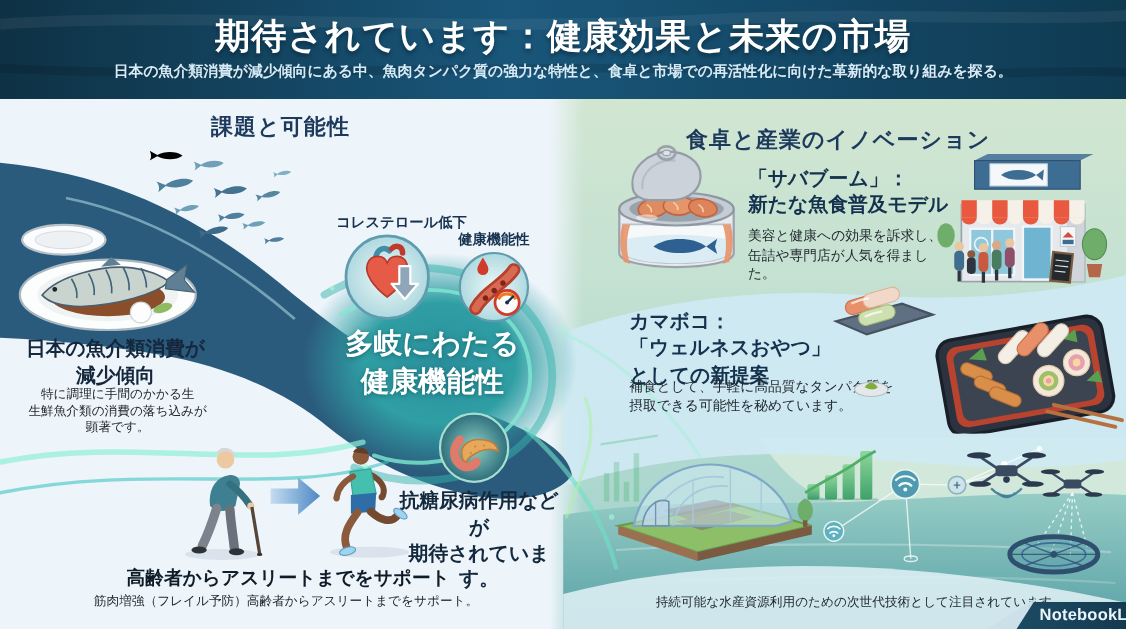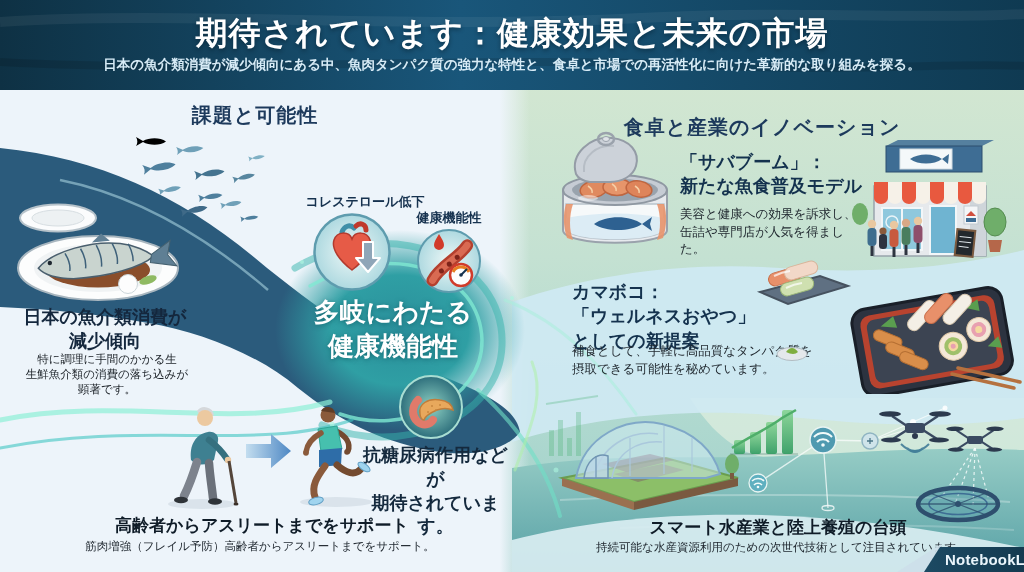--- a/index.html
+++ b/index.html
@@ -454,21 +454,20 @@
       <line x1="223" y1="104" x2="263" y2="104" stroke="#2e4f6e" stroke-width="1.3" opacity="0.8"></line>
       <line x1="223" y1="104" x2="183" y2="104" stroke="#2e4f6e" stroke-width="1.3" opacity="0.8"></line>
       <line x1="223" y1="104" x2="251" y2="93" stroke="#2e4f6e" stroke-width="1.3" opacity="0.8"></line>
       <line x1="223" y1="104" x2="195" y2="115" stroke="#2e4f6e" stroke-width="1.3" opacity="0.8"></line>
       <line x1="223" y1="104" x2="251" y2="115" stroke="#2e4f6e" stroke-width="1.3" opacity="0.8"></line>
       <line x1="223" y1="104" x2="195" y2="93" stroke="#2e4f6e" stroke-width="1.3" opacity="0.8"></line>
       <circle cx="223" cy="104" r="3" fill="#2e4f6e"></circle>
     </g>
   </svg>
 
-  <div class="abs c cap-h" style="left:558px;top:516px;width:440px">スマート水産業と陸上養殖の台頭</div>
   <div class="abs c cap-b" style="left:540px;top:540px;width:484px">持続可能な水産資源利用のための次世代技術として注目されています。</div>
 
   <div class="abs wm-wedge"></div>
   <div class="abs wm-band">
     <svg width="13" height="13" viewBox="0 0 14 14">
       <rect x="1.2" y="2.2" width="11.6" height="9.6" rx="3" fill="none" stroke="#e6f3f9" stroke-width="1.4"></rect>
       <path d="M4.5,9.2 a3,3 0 0 1 5,0 M3.2,7 a5,5 0 0 1 7.6,0" stroke="#e6f3f9" stroke-width="1.2" fill="none"></path>
       <circle cx="7" cy="10" r="0.9" fill="#e6f3f9"></circle>
     </svg>
     <span class="wm-label">NotebookLM</span>

